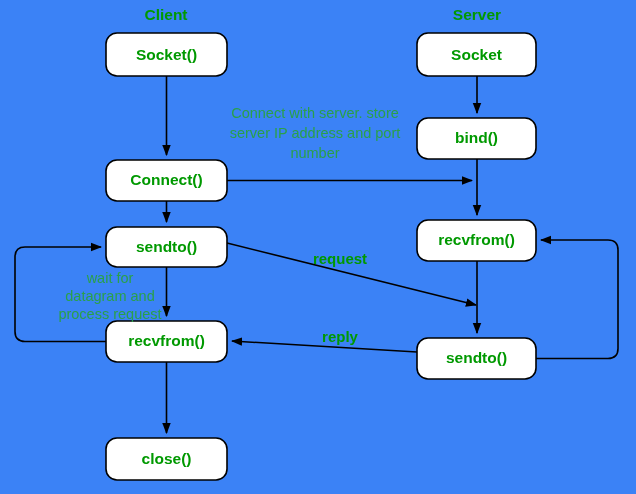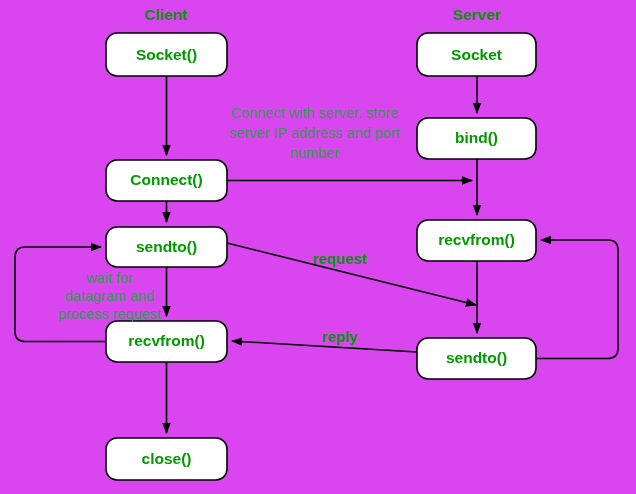--- a/index.html
+++ b/index.html
@@ -10,21 +10,21 @@
   body {
     width: 636px;
     height: 494px;
     overflow: hidden;
     font-family: "Liberation Sans", sans-serif;
   }
   #diagram-root {
     position: relative;
     width: 636px;
     height: 494px;
-    background: #d946ef;
+    background: #3b82f6;
   }
   svg#flow {
     position: absolute;
     left: 0;
     top: 0;
     width: 636px;
     height: 494px;
     display: block;
   }
   .node-box {

